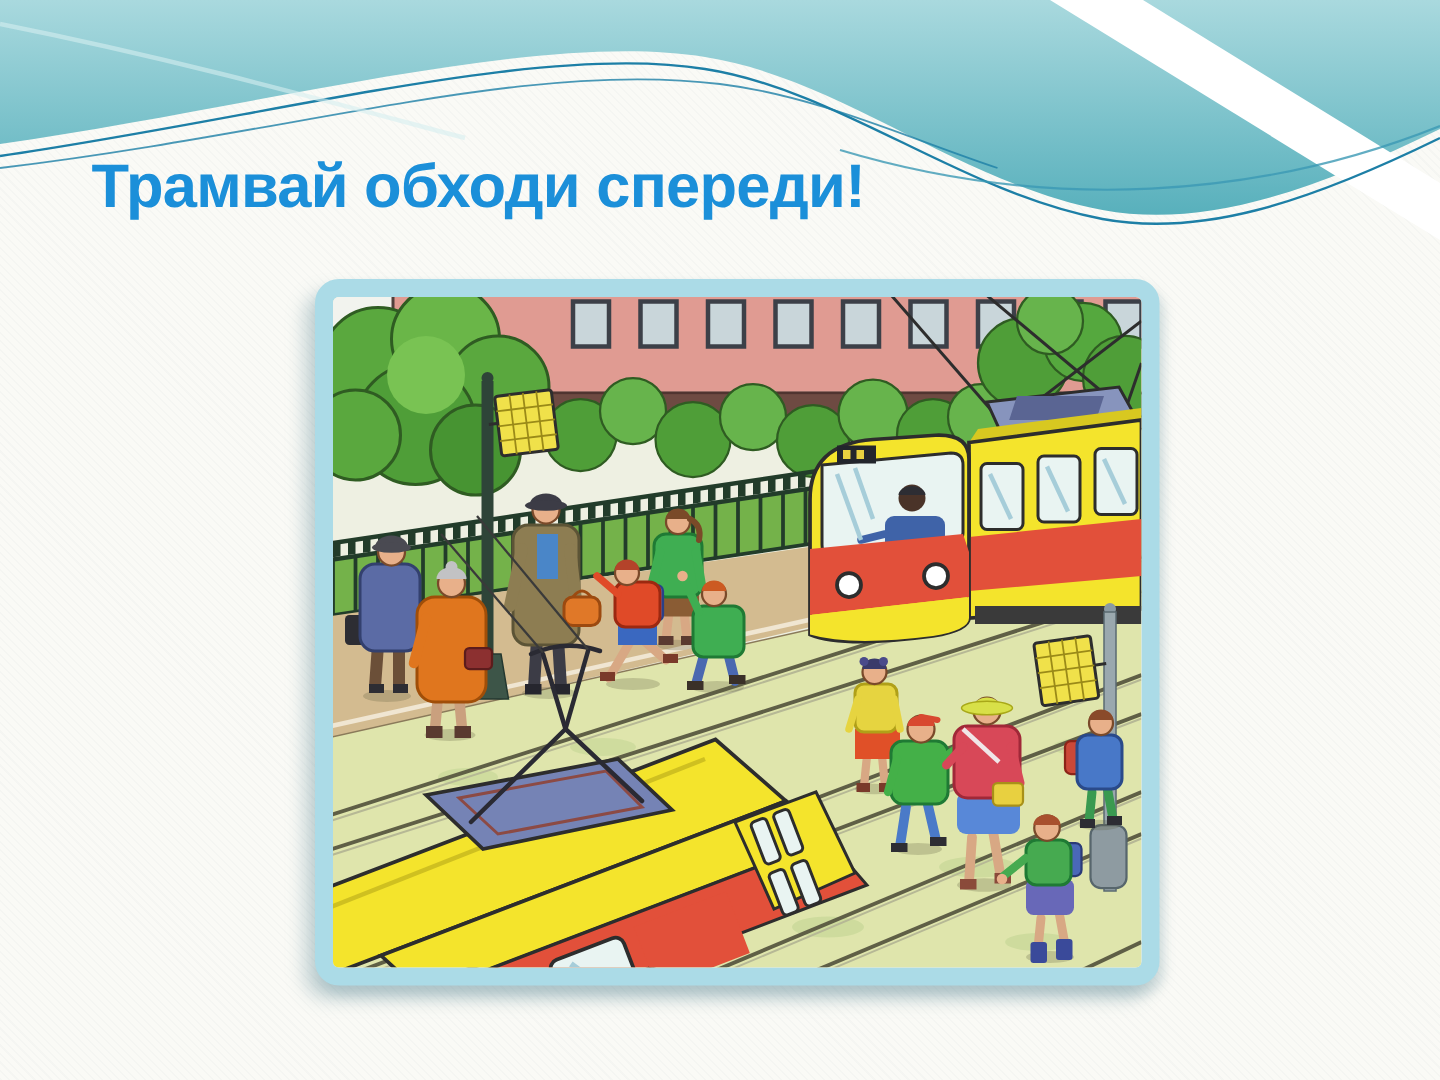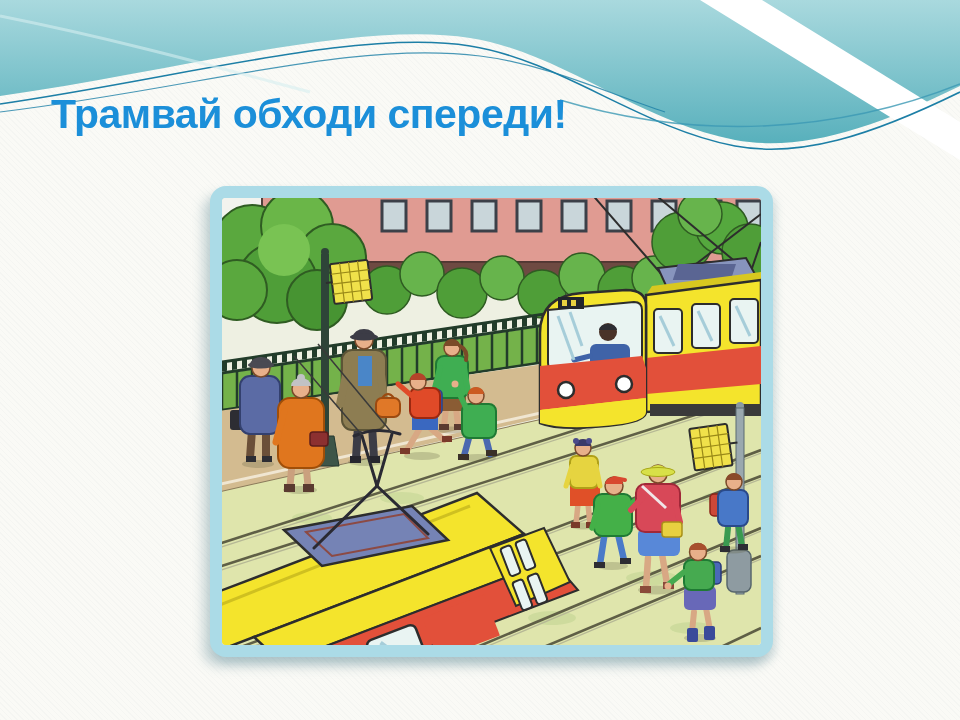--- a/index.html
+++ b/index.html
@@ -1,21 +1,21 @@
 <!DOCTYPE html>
 <html style="--title-blue: #1b8fd9; --bg: #fafaf6; --teal-dark: #58b0bc; --teal-light: #a9d9de; --wave-line: #1d7fa6; --frame-blue: #abdbe7; --tram-yellow: #f4e42c; --tram-red: #e2503a; --outline: #2d2d2d; --road: #dfe5ac; --platform-tan: #d3bb90; --grass-green: #74b24a; --tree-green: #5aa83e; --tree-dark: #2f5c22; --building-pink: #e09b92; --building-base: #6e4a42; --fence-dark: #223c2a; --sign-yellow: #f0e14a; --glass: #e9f4f2; --rail: #5f5f46; --pantograph-blue: #7583b5;"><head>
 <meta charset="utf-8">
 <style>
   html,body{margin:0;padding:0;}
   body{font-family:"Liberation Sans", sans-serif;}
   .slide{position:relative;width:960px;height:720px;overflow:hidden;
          background:var(--bg,#fafaf6);
          background-image:repeating-linear-gradient(45deg, rgba(120,140,150,.04) 0 1px, transparent 1px 4px);}
   .wave{position:absolute;left:0;top:0;}
-  .title{position:absolute;left:48px;top:88px;margin:3px;
+  .title{position:absolute;left:48px;top:88px;margin:13px;
          font-size:41px;font-weight:bold;letter-spacing:-.5px;
          color:var(--title-blue,#1b8fd9);}
   .frame{position:absolute;left:210px;top:186px;width:539px;height:447px;
          border:12px solid var(--frame-blue,#abdbe7);border-radius:16px;
          overflow:hidden;background:#eef0e2;
          box-shadow:-7px 9px 12px rgba(110,150,160,.38), 3px 6px 8px rgba(110,150,160,.28);}
   .frame svg{display:block;}
   
   .cy{fill:var(--tram-yellow,#f4e42c);} .cr{fill:var(--tram-red,#e2503a);}
   .glass{fill:var(--glass,#e9f4f2);} .sign{fill:var(--sign-yellow,#f0e14a);}

